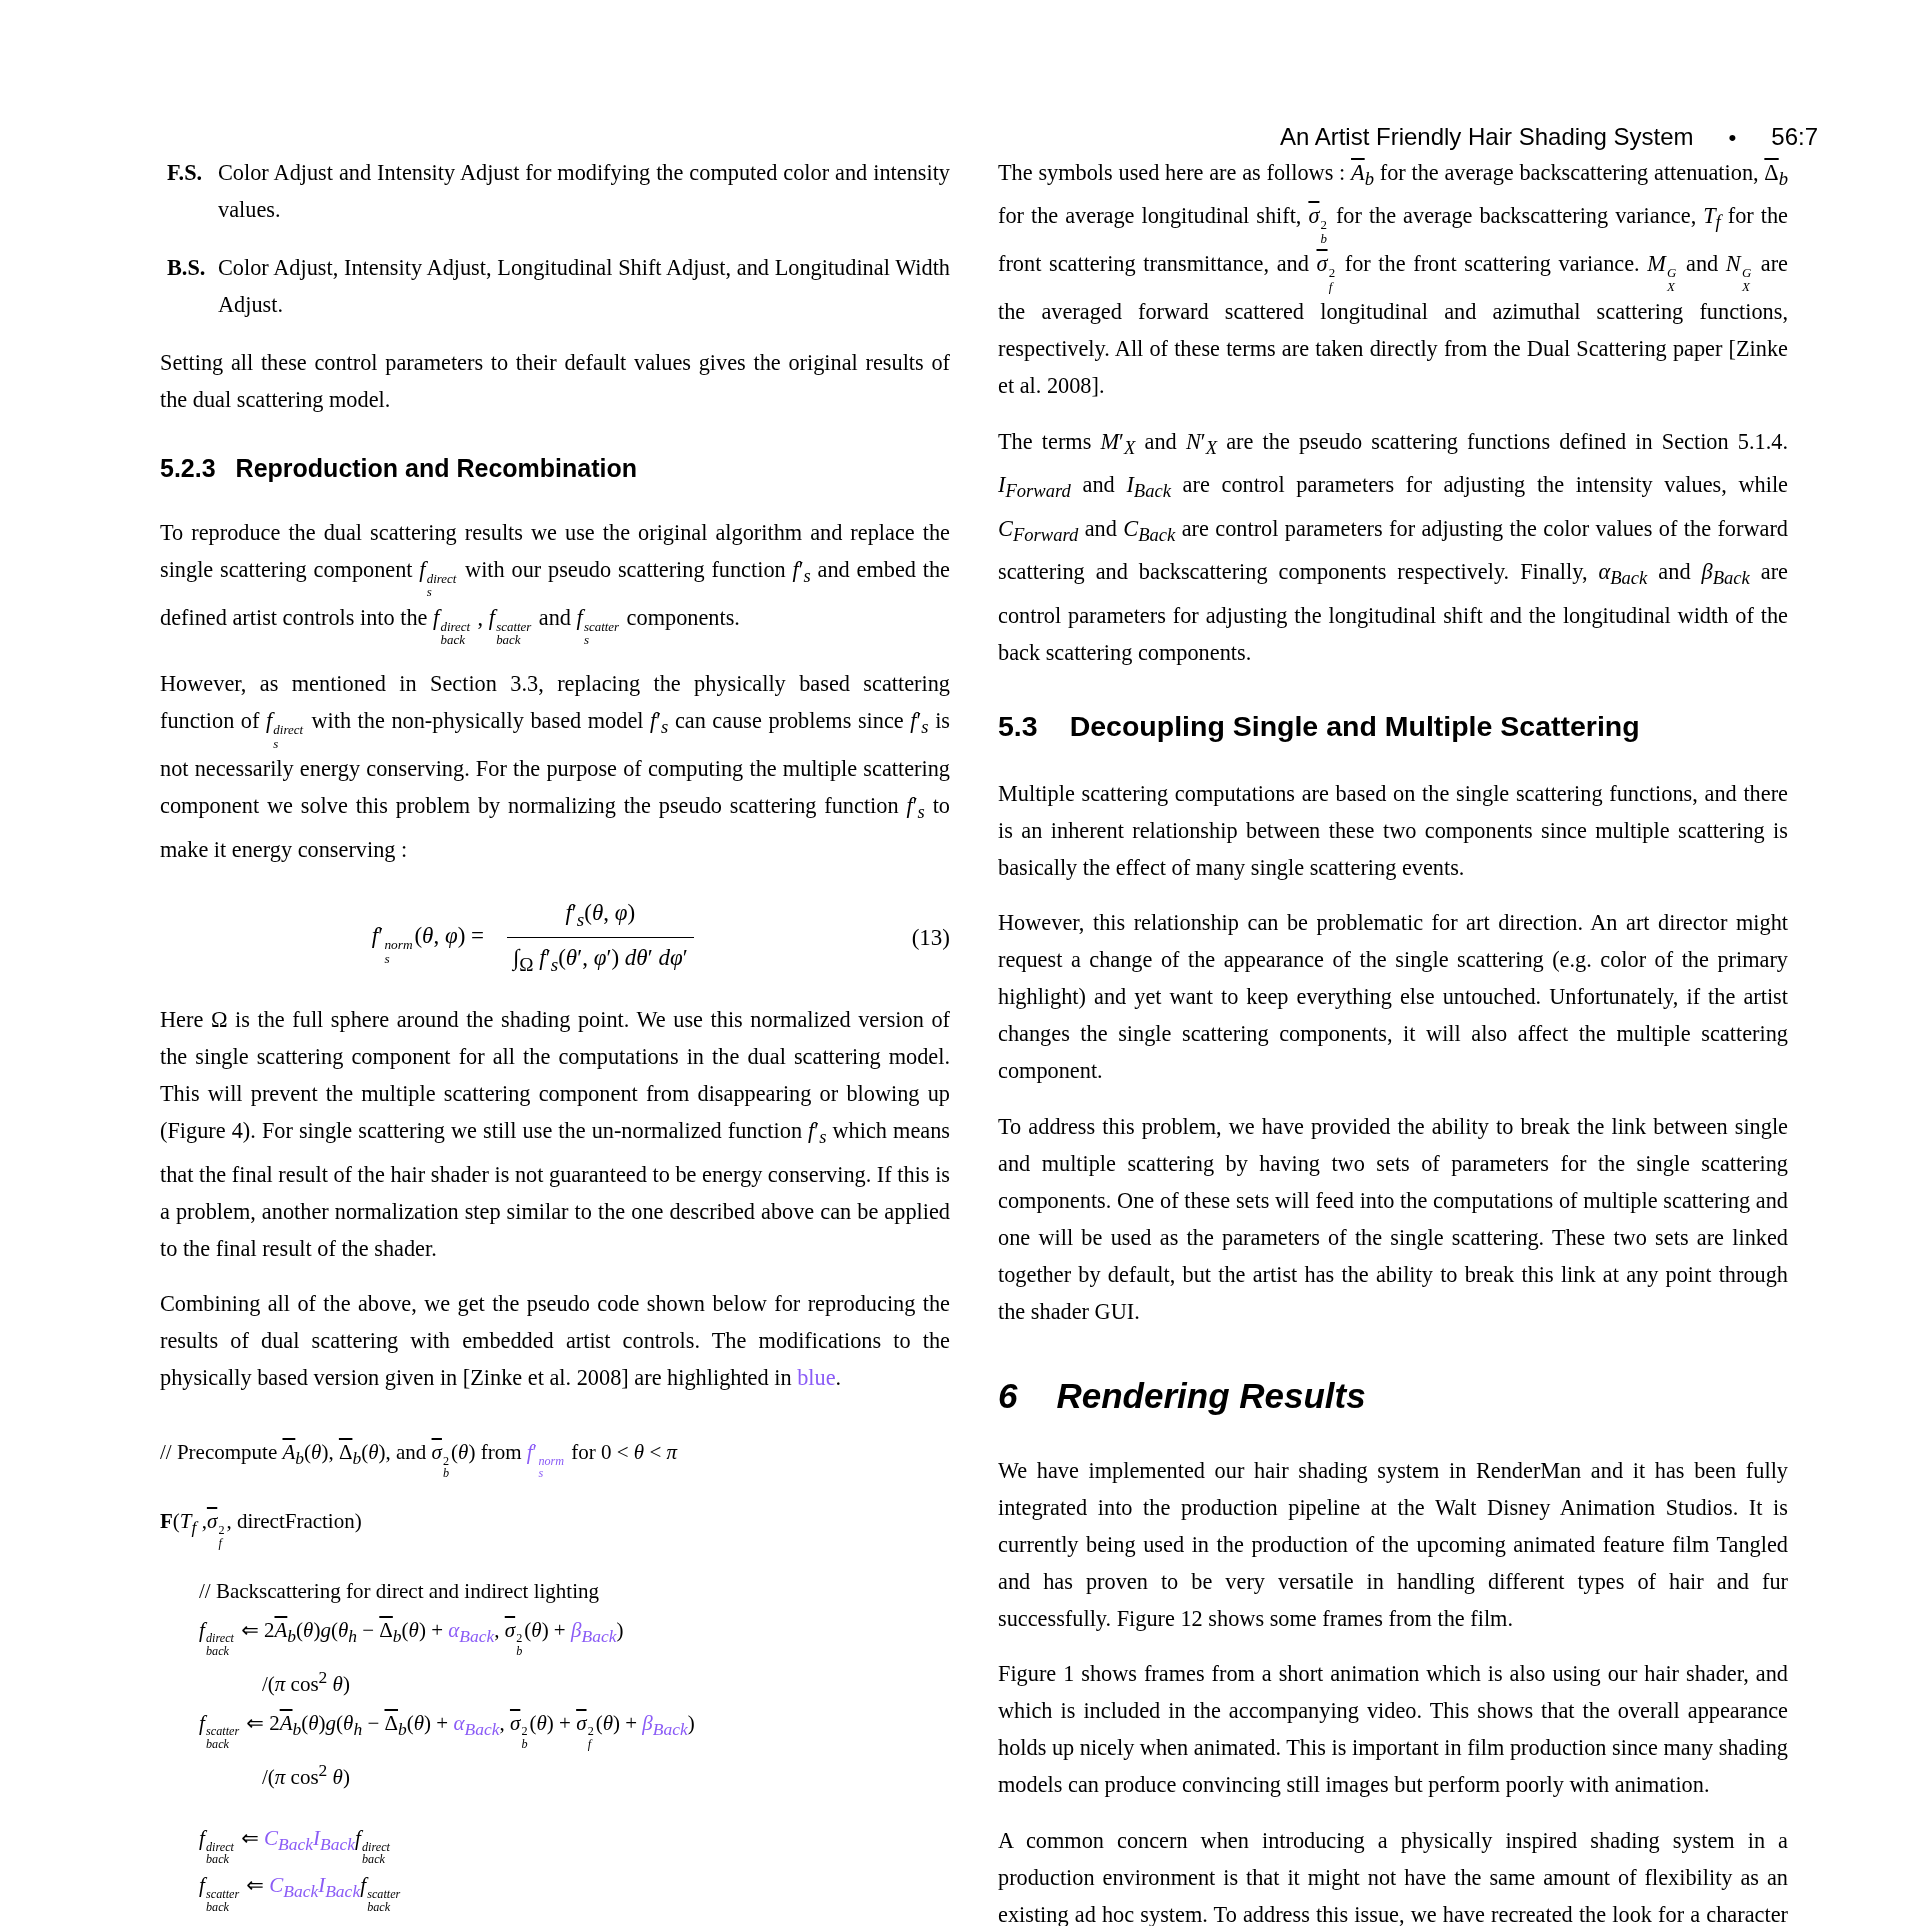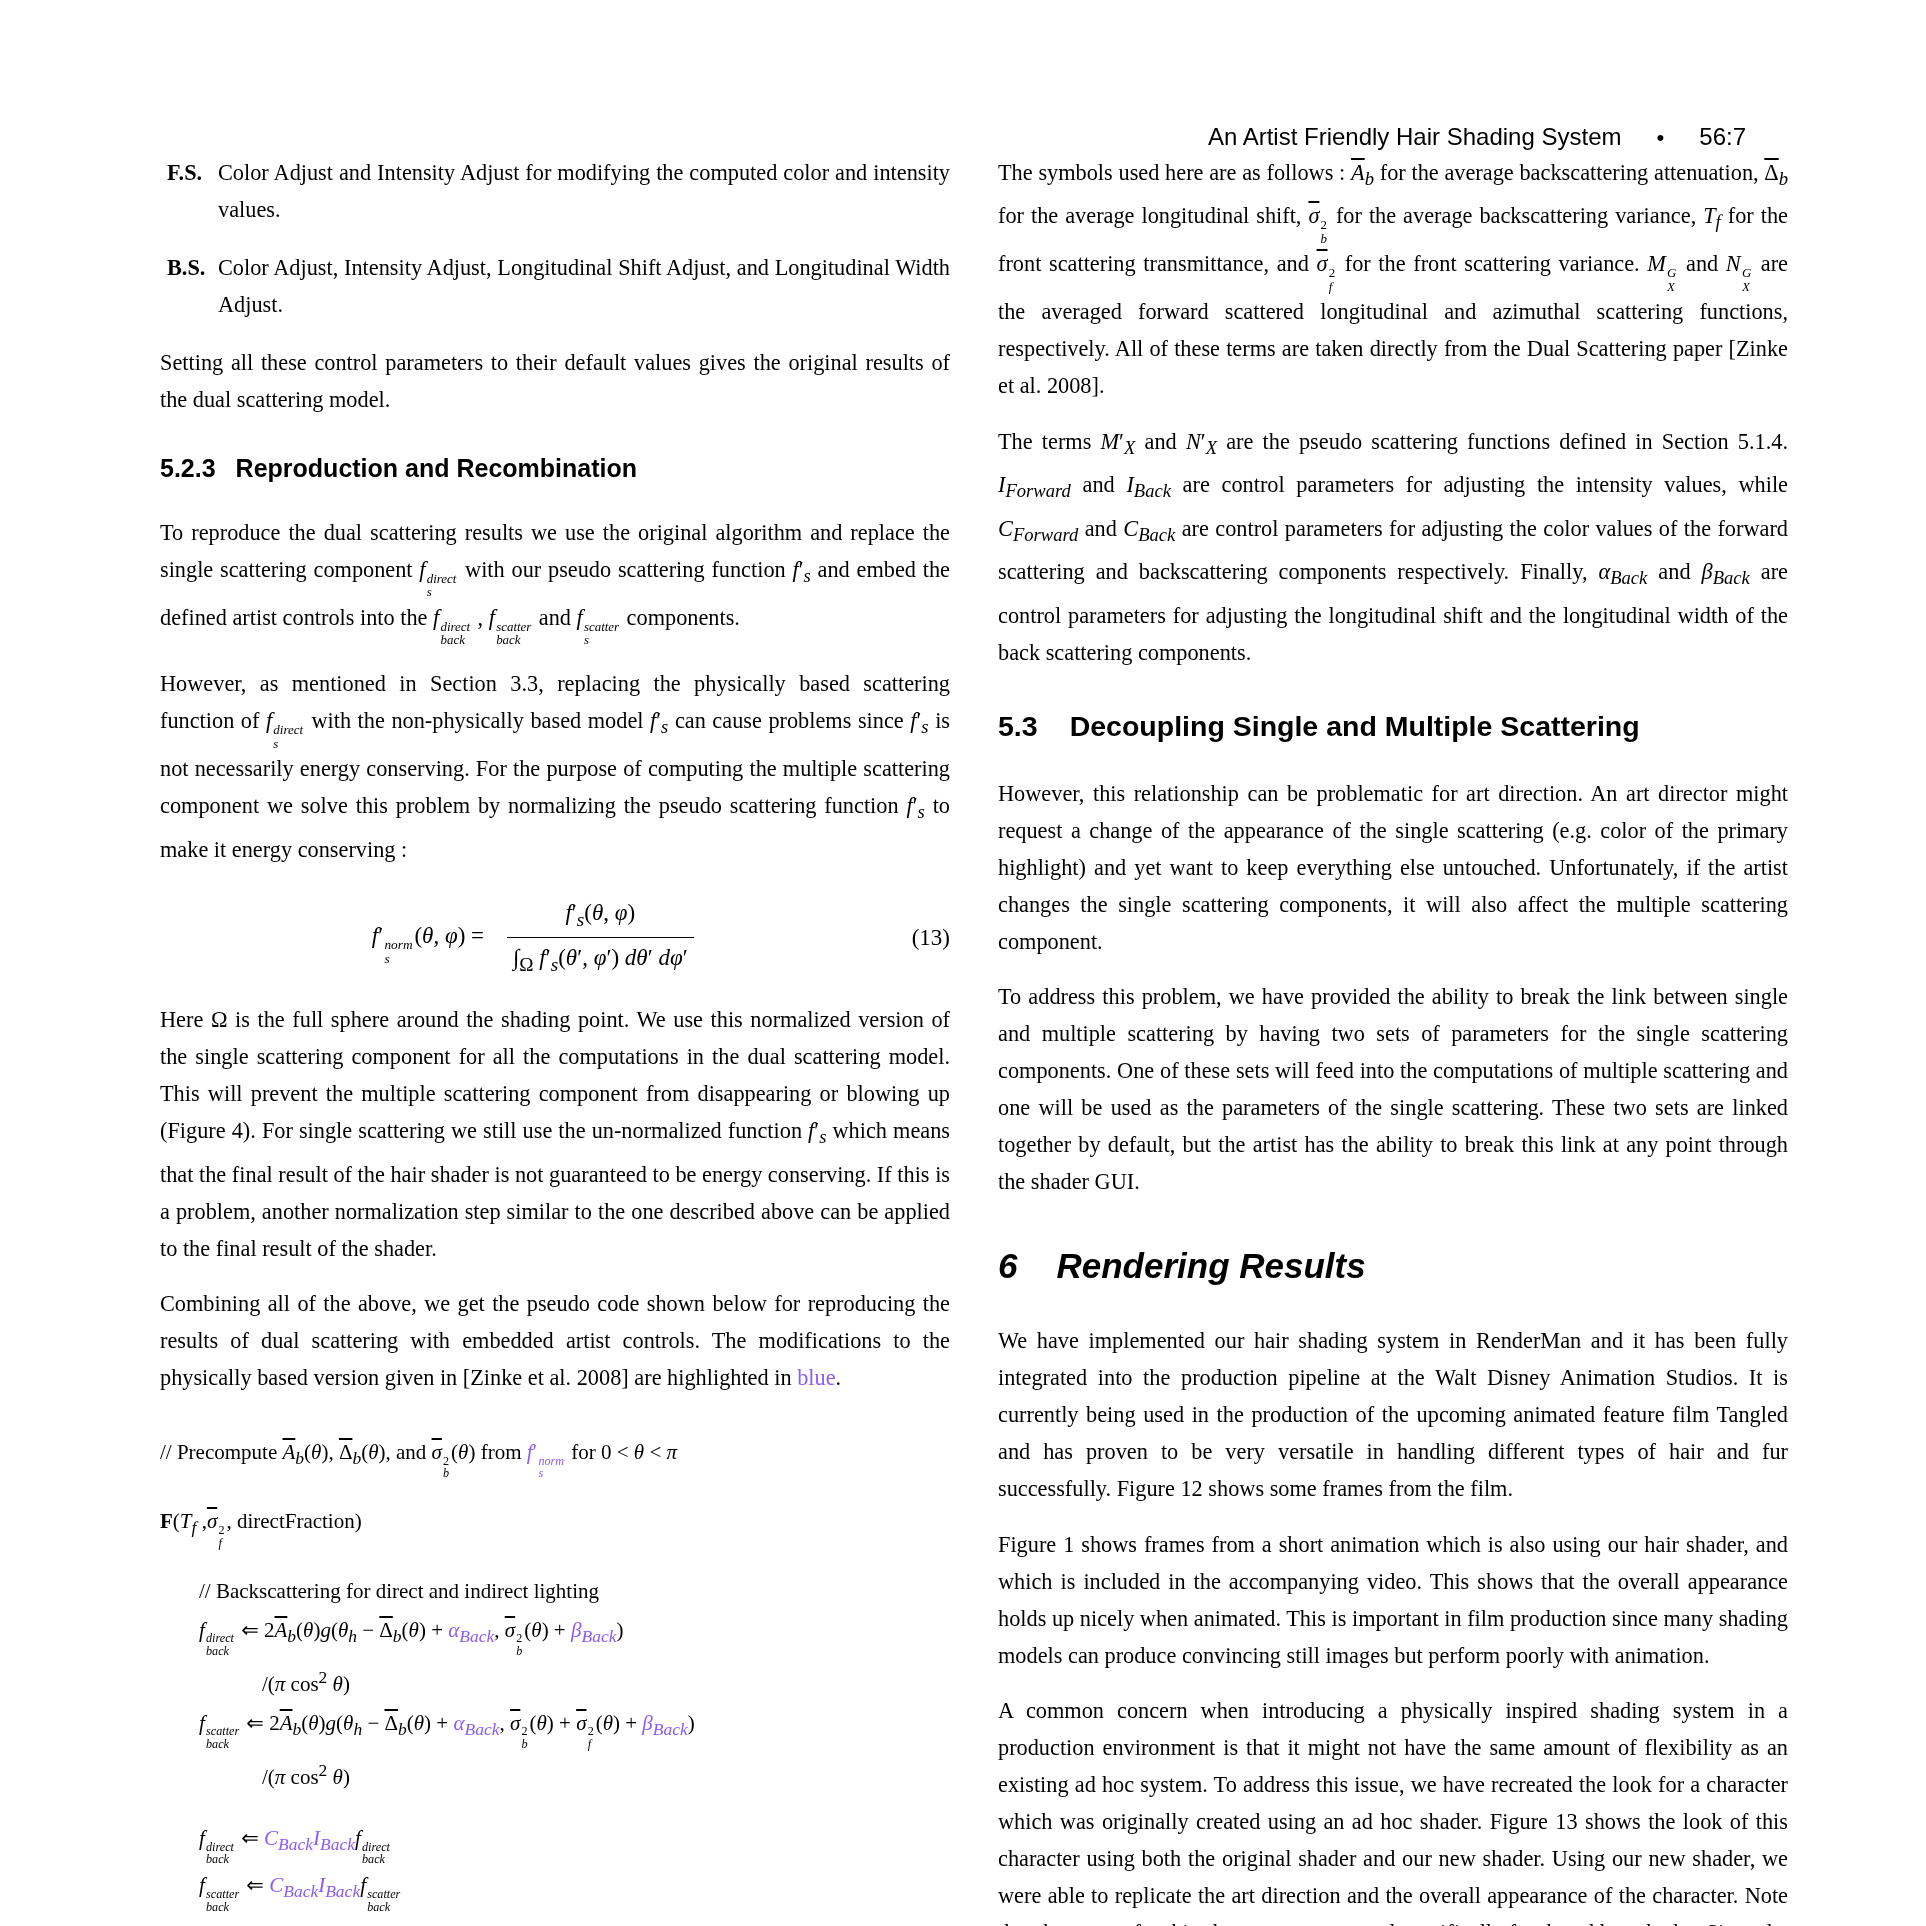--- a/index.html
+++ b/index.html
@@ -1,20 +1,20 @@
 <!DOCTYPE html>
 <html style="font-size:6.2px"><head>
 <meta charset="utf-8">
 <style>
   html,body{margin:0;padding:0;background:#ffffff;}
   .page{position:relative;width:1965px;height:2542px;background:#ffffff;color:#000;
         font-family:"Liberation Serif", serif;overflow:hidden;}
 
   
-  .header{position:absolute;top:123px;left:956px;width:790px;display:flex;
+  .header{position:absolute;top:123px;left:1028px;width:790px;display:flex;
           justify-content:flex-end;align-items:baseline;gap:35px;
           font-family:"Liberation Sans", sans-serif;font-size:24px;}
   .header .dot{font-size:22.3px;}
 
   
   .col{position:absolute;top:154px;width:790px;font-size:22.3px;line-height:37px;
        text-align:justify;}
   .col-left{left:160px;}
   .col-right{left:998px;}
 
@@ -155,20 +155,21 @@
           <span><i>f</i></span>
         </span> for the front scattering variance. <i>M</i><span class="ss">
           <span><i>G</i></span>
           <span><i>X</i></span>
         </span> and <i>N</i><span class="ss">
           <span><i>G</i></span>
           <span><i>X</i></span>
         </span> are the averaged forward scattered longitudinal and azimuthal scattering functions, respectively. All of these terms are taken directly from the Dual Scattering paper [Zinke et al. 2008].</div>
       <div class="para">The terms <i>M</i>′<sub><i>X</i></sub> and <i>N</i>′<sub><i>X</i></sub> are the pseudo scattering functions defined in Section 5.1.4. <i>I</i><sub><i>Forward</i></sub> and <i>I</i><sub><i>Back</i></sub> are control parameters for adjusting the intensity values, while <i>C</i><sub><i>Forward</i></sub> and <i>C</i><sub><i>Back</i></sub> are control parameters for adjusting the color values of the forward scattering and backscattering components respectively. Finally, <i>α</i><sub><i>Back</i></sub> and <i>β</i><sub><i>Back</i></sub> are control parameters for adjusting the longitudinal shift and the longitudinal width of the back scattering components.</div>
       <div class="heading h2"><span class="hnum">5.3</span><span class="htitle">Decoupling Single and Multiple Scattering</span></div>
+      <div class="para">Multiple scattering computations are based on the single scattering functions, and there is an inherent relationship between these two components since multiple scattering is basically the effect of many single scattering events.</div>
       <div class="para">However, this relationship can be problematic for art direction. An art director might request a change of the appearance of the single scattering (e.g. color of the primary highlight) and yet want to keep everything else untouched. Unfortunately, if the artist changes the single scattering components, it will also affect the multiple scattering component.</div>
       <div class="para">To address this problem, we have provided the ability to break the link between single and multiple scattering by having two sets of parameters for the single scattering components. One of these sets will feed into the computations of multiple scattering and one will be used as the parameters of the single scattering. These two sets are linked together by default, but the artist has the ability to break this link at any point through the shader GUI.</div>
       <div class="heading h1"><span class="hnum">6</span><span class="htitle">Rendering Results</span></div>
       <div class="para">We have implemented our hair shading system in RenderMan and it has been fully integrated into the production pipeline at the Walt Disney Animation Studios. It is currently being used in the production of the upcoming animated feature film Tangled and has proven to be very versatile in handling different types of hair and fur successfully. Figure 12 shows some frames from the film.</div>
       <div class="para">Figure 1 shows frames from a short animation which is also using our hair shader, and which is included in the accompanying video. This shows that the overall appearance holds up nicely when animated. This is important in film production since many shading models can produce convincing still images but perform poorly with animation.</div>
       <div class="para">A common concern when introducing a physically inspired shading system in a production environment is that it might not have the same amount of flexibility as an existing ad hoc system. To address this issue, we have recreated the look for a character which was originally created using an ad hoc shader. Figure 13 shows the look of this character using both the original shader and our new shader. Using our new shader, we were able to replicate the art direction and the overall appearance of the character. Note that the groom for this character was created specifically for the ad hoc shader. Since the new shader tends to reveal many more details in the groom than the ad hoc shader, a more exact match between the two results would require changes to the underlying groom. We did not do that for this test as we wanted to focus on the effect of the shader itself. However, the underlying grooms  adapted to the new shader in order to produce the results in Figure 1.</div>
     </div>
 
 </div>
 

